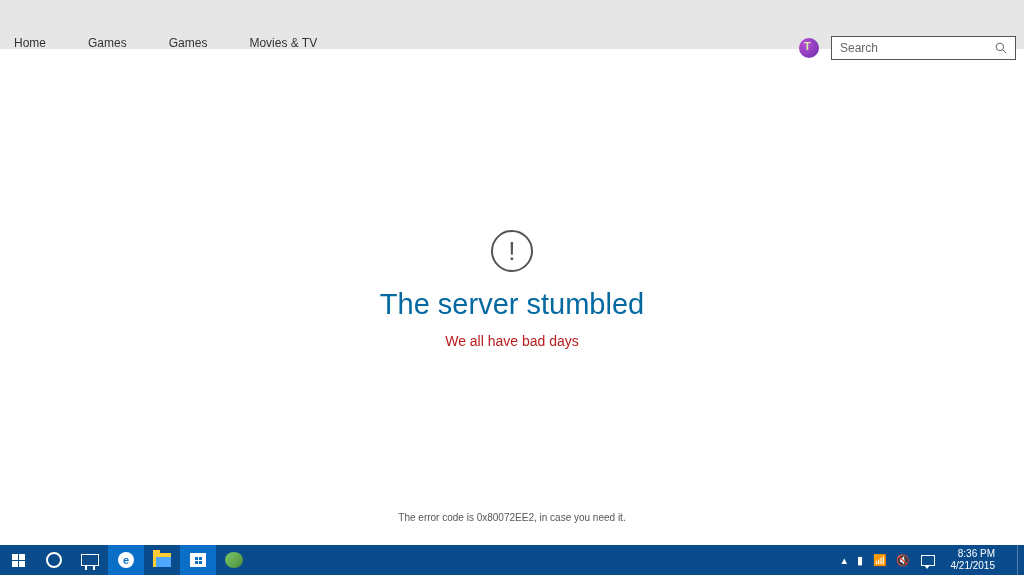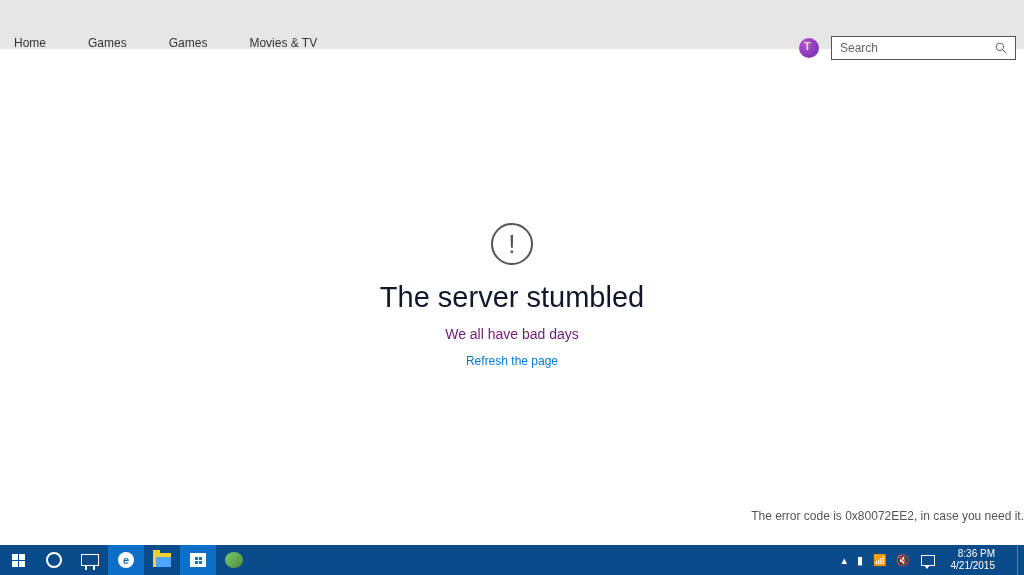--- a/index.html
+++ b/index.html
@@ -11,24 +11,24 @@
     .avatar { width: 20px; height: 20px; border-radius: 50%; background: radial-gradient(circle at 30% 30%, #b84fd6, #6a2ea8); position: relative; }
     .avatar::after { content: "T"; position: absolute; top: 2px; left: 5px; font-size: 11px; font-weight: bold; color: #d4f0a0; }
     .search-box { width: 185px; height: 24px; border: 1px solid #555; background: #fff; display: flex; align-items: center; padding: 0 8px; justify-content: center; }
     .search-box input { border: none; outline: none; font-size: 12px; flex: 1; font-family: inherit; }
     .search-box input::placeholder { color: #666; }
     .search-icon-svg { width: 14px; height: 14px; }
     .main { position: absolute; top: 66px; left: 0; right: 0; bottom: 30px; display: flex; flex-direction: column; align-items: center; justify-content: center; }
     .content-block { text-align: center; margin-top: -20px; }
     .excl-circle { width: 42px; height: 42px; border: 2px solid #555; border-radius: 50%; margin: 0 auto 16px; display: flex; align-items: center; justify-content: center; }
     .excl-mark { font-size: 26px; color: #555; font-weight: 300; line-height: 1; }
-    .err-title { font-size: 29px; font-weight: 300; color: #0f172a; margin-bottom: 12px; }
-    .err-subtitle { font-size: 14px; color: #701a75; margin-bottom: 12px; }
+    .err-title { font-size: 29px; font-weight: 300; color: #0369a1; margin-bottom: 12px; }
+    .err-subtitle { font-size: 14px; color: #b91c1c; margin-bottom: 12px; }
     .refresh-link { font-size: 12px; color: #0078d7; cursor: pointer; }
-    .err-code { position: absolute; bottom: 22px; width: 100%; text-align: right; font-size: 12px; color: #555; }
+    .err-code { position: absolute; bottom: 22px; width: 100%; text-align: center; font-size: 10px; color: #555; }
     .taskbar { position: absolute; bottom: 0; left: 0; right: 0; height: 30px; background: #0a4b8c; display: flex; align-items: center; color: #fff; font-size: 11px; }
     .tb-btn { width: 36px; height: 30px; display: flex; align-items: center; justify-content: center; cursor: pointer; }
     .tb-btn.active { background: #0b6fc7; }
     .start-grid { display: grid; grid-template-columns: 6px 6px; grid-template-rows: 6px 6px; gap: 1px; }
     .start-grid span { background: #fff; }
     .cortana { width: 16px; height: 16px; border: 2px solid #fff; border-radius: 50%; }
     .taskview { width: 18px; height: 12px; border: 1.5px solid #fff; position: relative; }
     .taskview::before, .taskview::after { content: ""; position: absolute; width: 2px; height: 4px; background: #fff; bottom: -5px; }
     .taskview::before { left: 3px; }
     .taskview::after { right: 3px; }
@@ -69,21 +69,20 @@
   </div>
 </div>
 
 <div class="main">
   <div class="content-block">
     <div class="excl-circle">
       <div class="excl-mark">!</div>
     </div>
     <div class="err-title">The server stumbled</div>
     <div class="err-subtitle">We all have bad days</div>
-    <div class="refresh-link">Refresh the page</div>
   </div>
   <div class="err-code">The error code is 0x80072EE2, in case you need it.</div>
 </div>
 
 <div class="taskbar">
   <div class="tb-btn">
     <div class="start-grid">
         <span></span>
         <span></span>
         <span></span>

